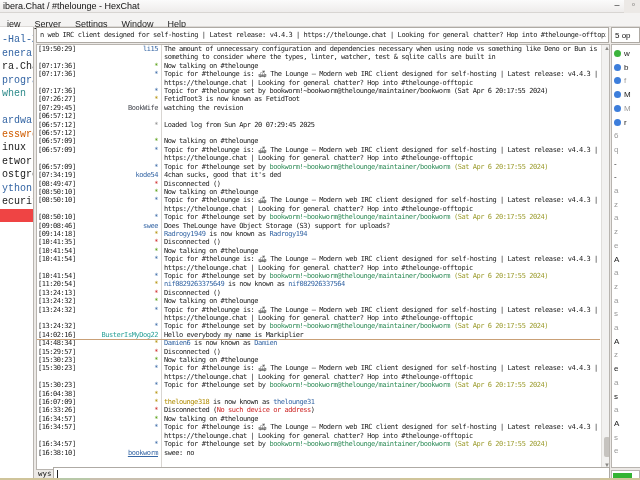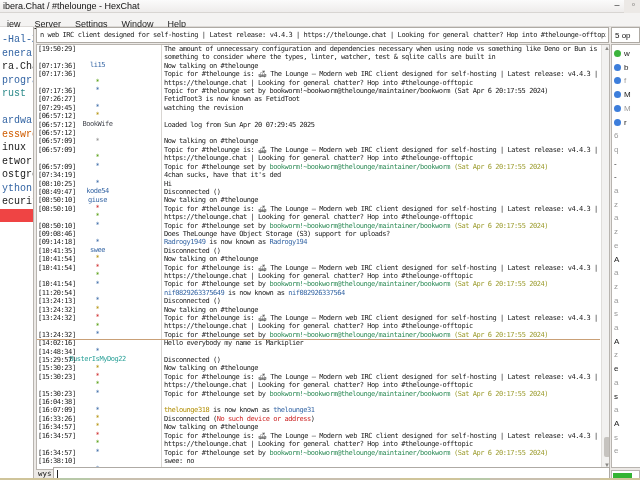--- a/index.html
+++ b/index.html
@@ -35,21 +35,21 @@
   #opcount-box { position:absolute; left:611px; top:27px; width:29px; height:16px; background:#fff;
     border:1px solid #aeaaa4; }
   #opcount-label { position:absolute; left:3px; top:3px; font-size:8px; color:#111; white-space:nowrap; }
 
   
   #chatarea { position:absolute; left:36px; top:44px; width:574px; height:426px; background:#fff;
     border:1px solid #b8b4af; overflow:hidden; }
   .crow { position:relative; height:8.42px; line-height:8.42px; white-space:nowrap;
     font-family:"DejaVu Sans Mono", monospace; font-size:7px; letter-spacing:-0.45px; }
   .crow .ts { position:absolute; left:1px; top:0; color:#1a1a1a; }
-  .crow .nick { position:absolute; left:0; top:16px; width:121px; text-align:center; }
+  .crow .nick { position:absolute; left:0; top:0; width:121px; text-align:right; }
   .crow .msg { position:absolute; left:127px; top:0; width:436px; overflow:hidden; }
   #nick-sep { position:absolute; left:124px; top:0; width:1px; height:426px; background:#d9d6d2; }
   #marker-line { position:absolute; left:0; width:563px; height:1px; background:#c9a077; }
 
   
   #chat-scrollbar { position:absolute; left:564px; top:0; width:10px; height:426px; background:#f2f1f0;
     border-left:1px solid #e0dedb; }
   #chat-scroll-thumb { position:absolute; left:2px; top:392px; width:6px; height:20px; background:#c6c3bf; border-radius:2px; }
   .scroll-arrow { position:absolute; left:1px; width:8px; font-size:6px; color:#8a8884; text-align:center; }
 
@@ -82,21 +82,21 @@
   <span id="max-btn">▫</span>
 </div>
 
 <div id="menubar"><span class="menu-item">iew</span><span class="menu-item"><u>S</u>erver</span><span class="menu-item">S<u>e</u>ttings</span><span class="menu-item"><u>W</u>indow</span><span class="menu-item"><u>H</u>elp</span></div>
 
 <div id="tree">
     <div class="tree-item" style="top: 6px; color: rgb(52, 101, 164);">-Hal-Zha</div>
     <div class="tree-item" style="top: 19.5px; color: rgb(52, 101, 164);">eneral</div>
     <div class="tree-item" style="top: 33px; color: rgb(26, 26, 26);">ra.Chat</div>
     <div class="tree-item" style="top: 46.5px; color: rgb(52, 101, 164);">programm</div>
-    <div class="tree-item" style="top: 60px; color: rgb(46, 139, 139);">rust</div>
+    <div class="tree-item" style="top: 60px; color: rgb(46, 139, 139);">when</div>
     <div class="tree-item" style="top: 73.5px; color: rgb(26, 26, 26);"></div>
     <div class="tree-item" style="top: 87px; color: rgb(52, 101, 164);">ardware</div>
     <div class="tree-item" style="top: 100.5px; color: rgb(207, 92, 0);">esswrong</div>
     <div class="tree-item" style="top: 114px; color: rgb(26, 26, 26);">inux</div>
     <div class="tree-item" style="top: 127.5px; color: rgb(26, 26, 26);">etworkin</div>
     <div class="tree-item" style="top: 141px; color: rgb(26, 26, 26);">ostgresq</div>
     <div class="tree-item" style="top: 154.5px; color: rgb(52, 101, 164);">ython</div>
     <div class="tree-item" style="top: 168px; color: rgb(26, 26, 26);">ecurity</div>
     <div class="tree-item selected" style="top: 181.5px;">helounge</div>
   </div>
@@ -183,26 +183,21 @@
         <span class="msg"><span style="color: rgb(26, 26, 26);">https://thelounge.chat | Looking for general chatter? Hop into #thelounge-offtopic</span></span>
       </div>
       <div class="crow">
         <span class="ts">[06:57:09]</span>
         <span class="nick" style="color: rgb(52, 101, 164);">*</span>
         <span class="msg"><span style="color: rgb(26, 26, 26);">Topic for #thelounge set by </span><span style="color: rgb(46, 139, 87);">bookworm!~bookworm@thelounge/maintainer/bookworm </span><span style="color: rgb(156, 156, 46);">(Sat Apr  6 20:17:55 2024)</span></span>
       </div>
       <div class="crow">
         <span class="ts">[07:34:19]</span>
         <span class="nick" style="color: rgb(52, 101, 164);">kode54</span>
-        <span class="msg"><span style="color: rgb(26, 26, 26);">4chan sucks, have that it's ded</span></span>
-      </div>
-      <div class="crow">
-        <span class="ts">[08:10:25]</span>
-        <span class="nick" style="color: rgb(52, 101, 164);">giuse</span>
-        <span class="msg"><span style="color: rgb(26, 26, 26);">Hi</span></span>
+        <span class="msg"><span style="color: rgb(26, 26, 26);">4chan sucks, good that it's ded</span></span>
       </div>
       <div class="crow">
         <span class="ts">[08:49:47]</span>
         <span class="nick" style="color: rgb(204, 34, 34);">*</span>
         <span class="msg"><span style="color: rgb(26, 26, 26);">Disconnected ()</span></span>
       </div>
       <div class="crow">
         <span class="ts">[08:50:10]</span>
         <span class="nick" style="color: rgb(78, 154, 6);">*</span>
         <span class="msg"><span style="color: rgb(26, 26, 26);">Now talking on #thelounge</span></span>
@@ -288,20 +283,21 @@
         <span class="msg"><span style="color: rgb(26, 26, 26);">Topic for #thelounge set by </span><span style="color: rgb(46, 139, 87);">bookworm!~bookworm@thelounge/maintainer/bookworm </span><span style="color: rgb(156, 156, 46);">(Sat Apr  6 20:17:55 2024)</span></span>
       </div>
       <div class="crow">
         <span class="ts">[14:02:16]</span>
         <span class="nick" style="color: rgb(42, 161, 152);">BusterIsMyDog22</span>
         <span class="msg"><span style="color: rgb(26, 26, 26);">Hello everybody my name is Markiplier</span></span>
       </div>
       <div class="crow">
         <span class="ts">[14:48:34]</span>
         <span class="nick" style="color: rgb(176, 141, 0);">*</span>
+        <span class="msg"><span style="color: rgb(52, 101, 164);">Damien6</span><span style="color: rgb(26, 26, 26);"> is now known as </span><span style="color: rgb(52, 101, 164);">Damien</span></span>
       </div>
       <div class="crow">
         <span class="ts">[15:29:57]</span>
         <span class="nick" style="color: rgb(204, 34, 34);">*</span>
         <span class="msg"><span style="color: rgb(26, 26, 26);">Disconnected ()</span></span>
       </div>
       <div class="crow">
         <span class="ts">[15:30:23]</span>
         <span class="nick" style="color: rgb(78, 154, 6);">*</span>
         <span class="msg"><span style="color: rgb(26, 26, 26);">Now talking on #thelounge</span></span>

